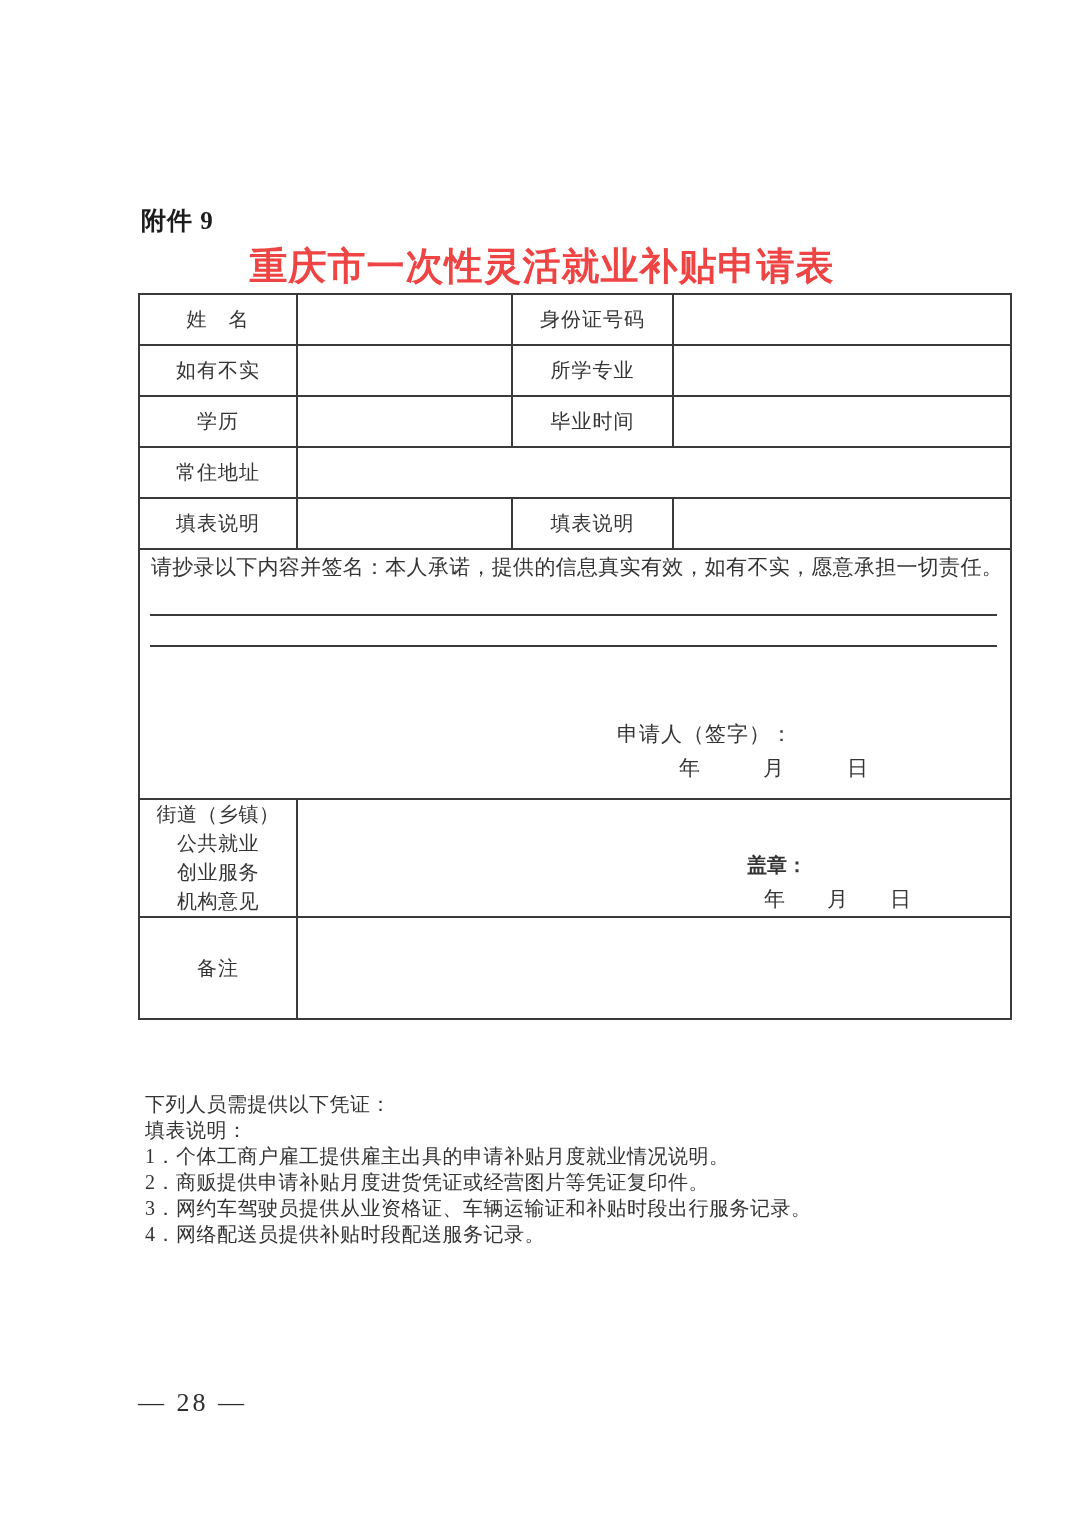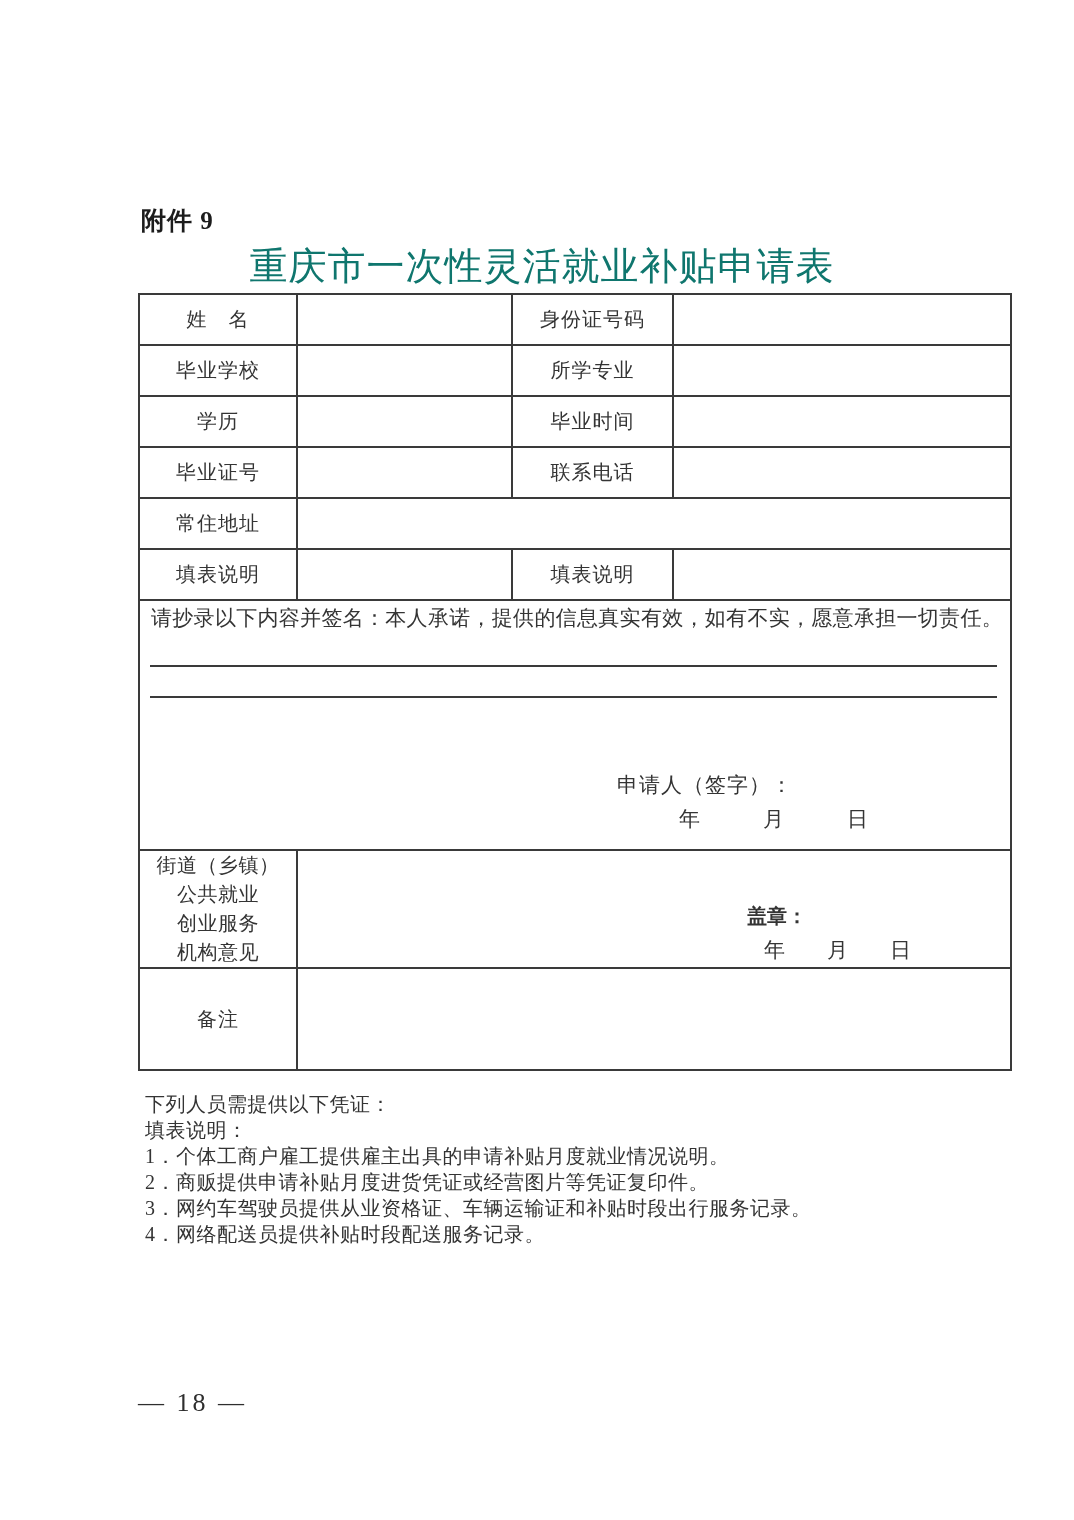--- a/index.html
+++ b/index.html
@@ -26,22 +26,22 @@
     font-family: Liberation Serif, serif;
     letter-spacing: 1px;
   }
   .doc-title {
     position: absolute;
     left: 106px;
     top: 241px;
     width: 872px;
     text-align: center;
     font-size: 38px;
-    font-weight: normal;
-    color: #0f766e;
+    font-weight: bold;
+    color: #ef4444;
     letter-spacing: 1px;
     white-space: nowrap;
   }
   table.form-table {
     position: absolute;
     left: 106px;
     top: 293px;
     width: 872px;
     border-collapse: collapse;
     table-layout: fixed;
@@ -162,35 +162,29 @@
         <col class="c4">
     </colgroup>
     <tbody>
       <tr class="r">
         <td class="lbl">姓　名</td>
         <td class="val"></td>
         <td class="lbl">身份证号码</td>
         <td class="val"></td>
       </tr>
       <tr class="r">
-        <td class="lbl">毕业学校</td>
+        <td class="lbl">如有不实</td>
         <td class="val"></td>
         <td class="lbl">所学专业</td>
         <td class="val"></td>
       </tr>
       <tr class="r">
         <td class="lbl">学历</td>
         <td class="val"></td>
         <td class="lbl">毕业时间</td>
-        <td class="val"></td>
-      </tr>
-      <tr class="r">
-        <td class="lbl">毕业证号</td>
-        <td class="val"></td>
-        <td class="lbl">联系电话</td>
         <td class="val"></td>
       </tr>
       <tr class="r">
         <td class="lbl">常住地址</td>
         <td class="val" colspan="3"></td>
       </tr>
       <tr class="r">
         <td class="lbl">填表说明</td>
         <td class="val"></td>
         <td class="lbl">填表说明</td>
@@ -226,15 +220,15 @@
 
   <div class="notes">
     <div>下列人员需提供以下凭证：</div>
     <div>填表说明：</div>
     <div>1．个体工商户雇工提供雇主出具的申请补贴月度就业情况说明。</div>
     <div>2．商贩提供申请补贴月度进货凭证或经营图片等凭证复印件。</div>
     <div>3．网约车驾驶员提供从业资格证、车辆运输证和补贴时段出行服务记录。</div>
     <div>4．网络配送员提供补贴时段配送服务记录。</div>
   </div>
 
-  <div class="page-number">— 18 —</div>
+  <div class="page-number">— 28 —</div>
 
 </div>
 
 </body></html>

